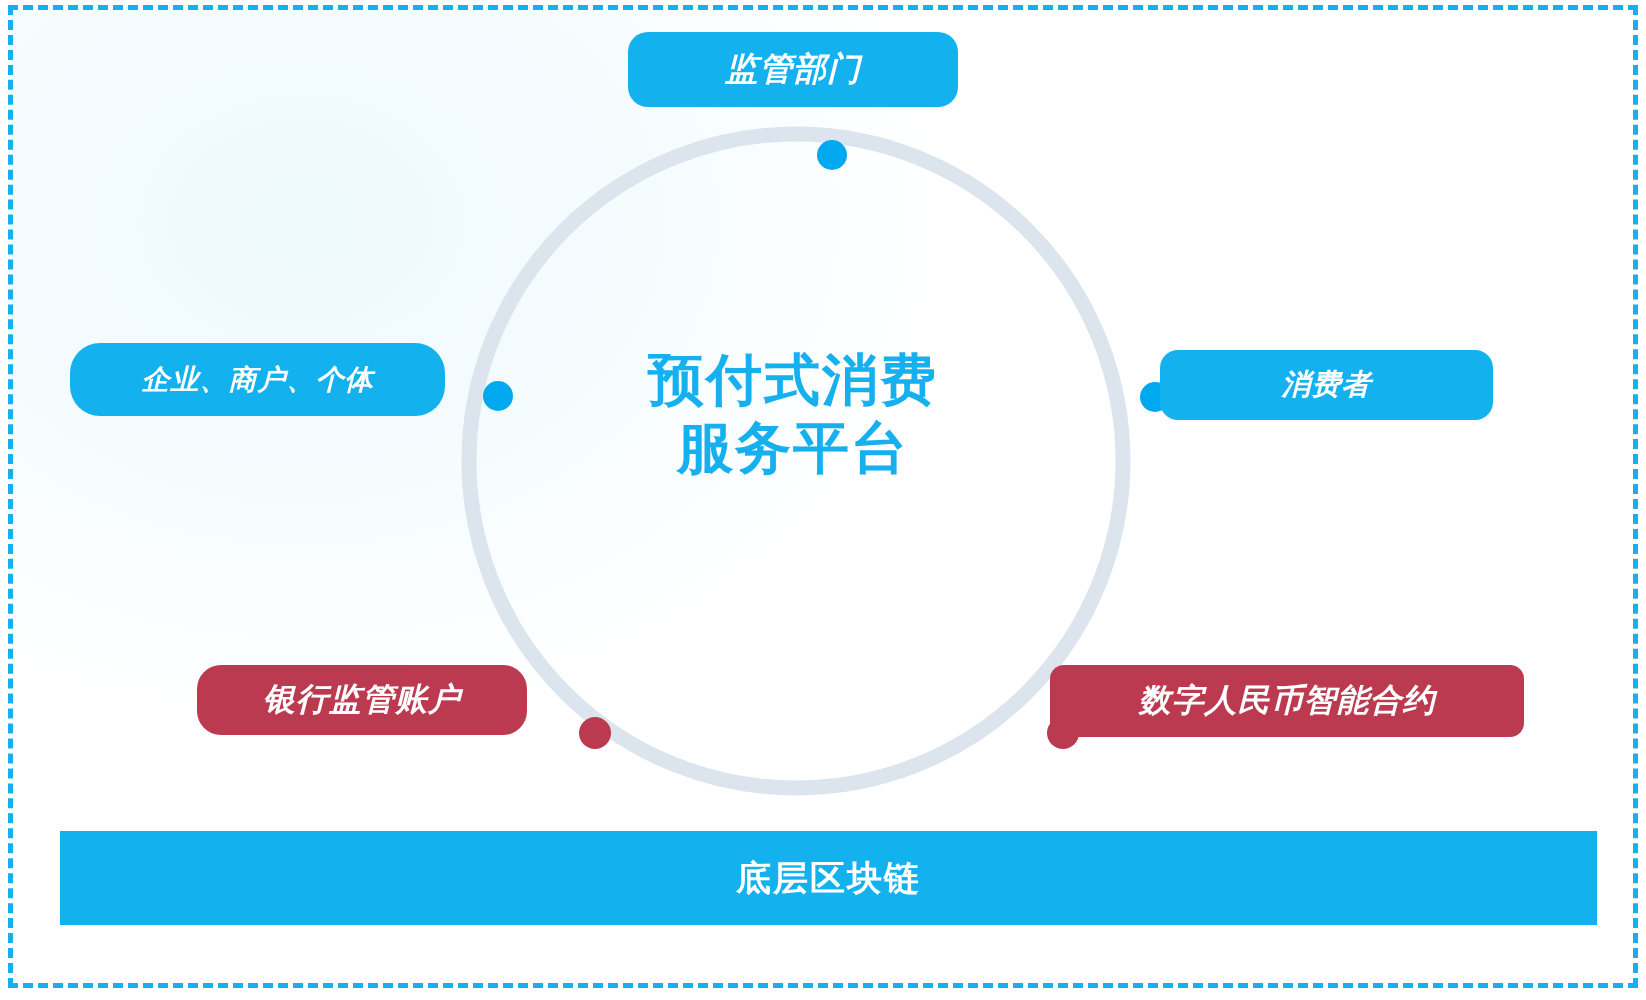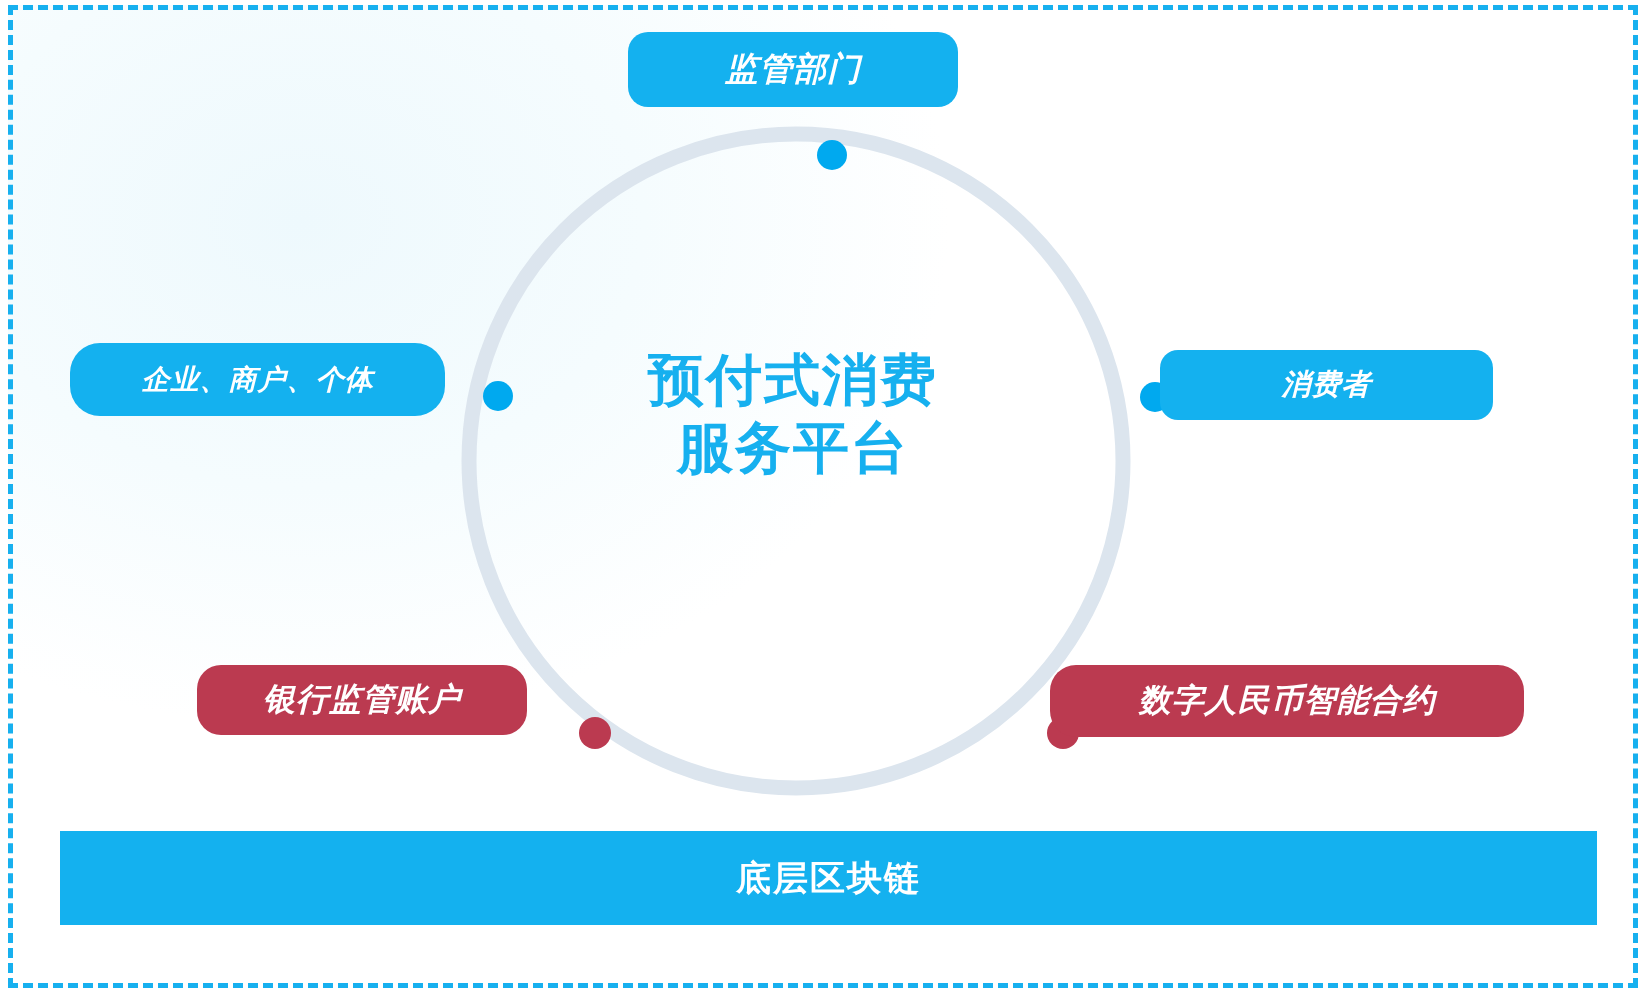--- a/index.html
+++ b/index.html
@@ -93,21 +93,21 @@
   .pill-bank {
     left: 197px; top: 665px;
     width: 330px; height: 70px;
     border-radius: 24px;
     font-size: 32px;
     font-weight: 700;
   }
   .pill-contract {
     left: 1050px; top: 665px;
     width: 474px; height: 72px;
-    border-radius: 26px;
+    border-radius: 14px;
     font-size: 32px;
     font-weight: 700;
   }
 
   
   .center-title {
     position: absolute;
     left: 533px;
     top: 346px;
     width: 520px;

